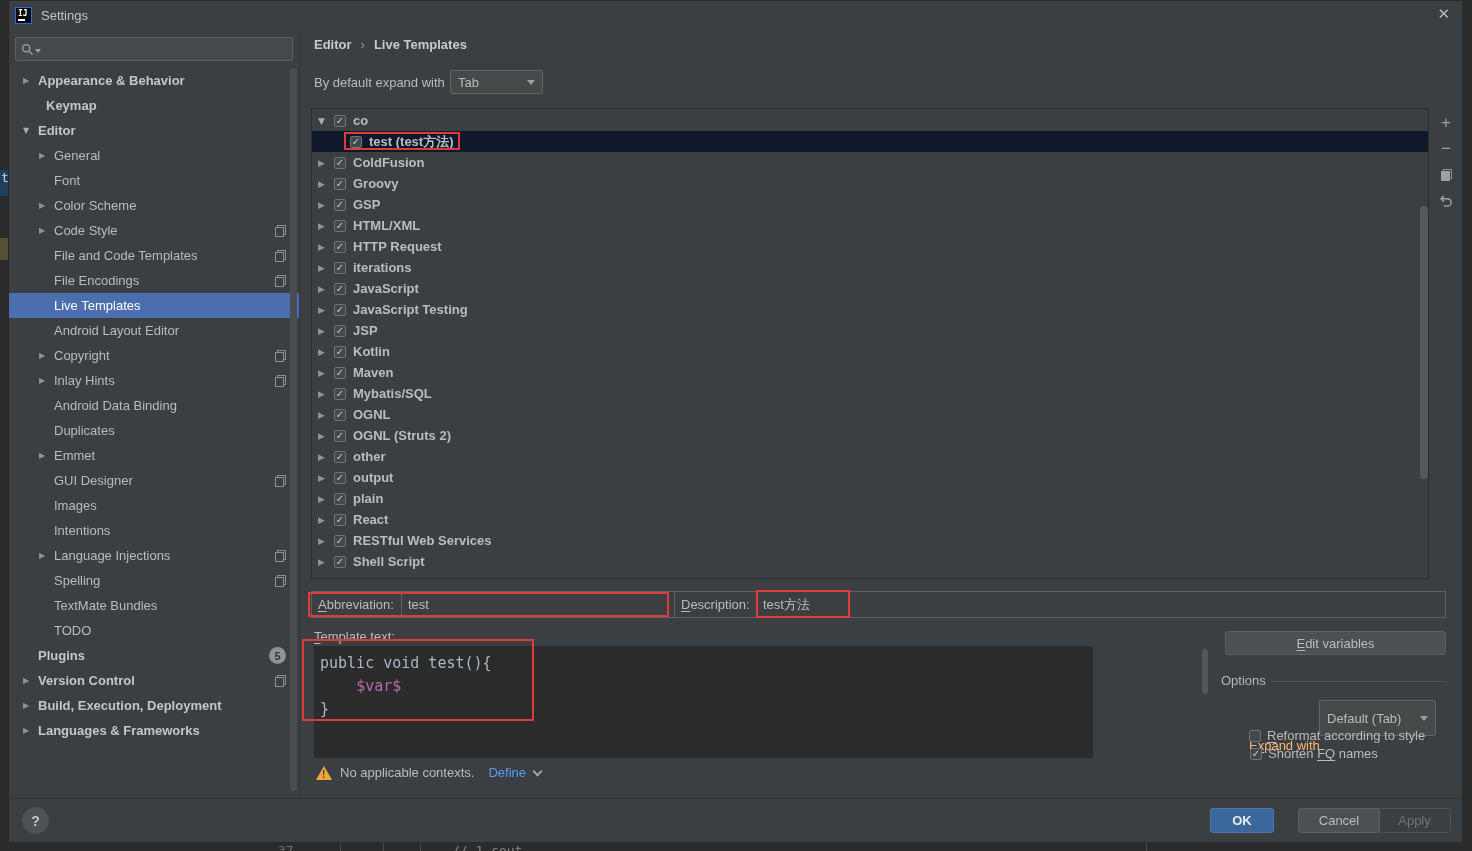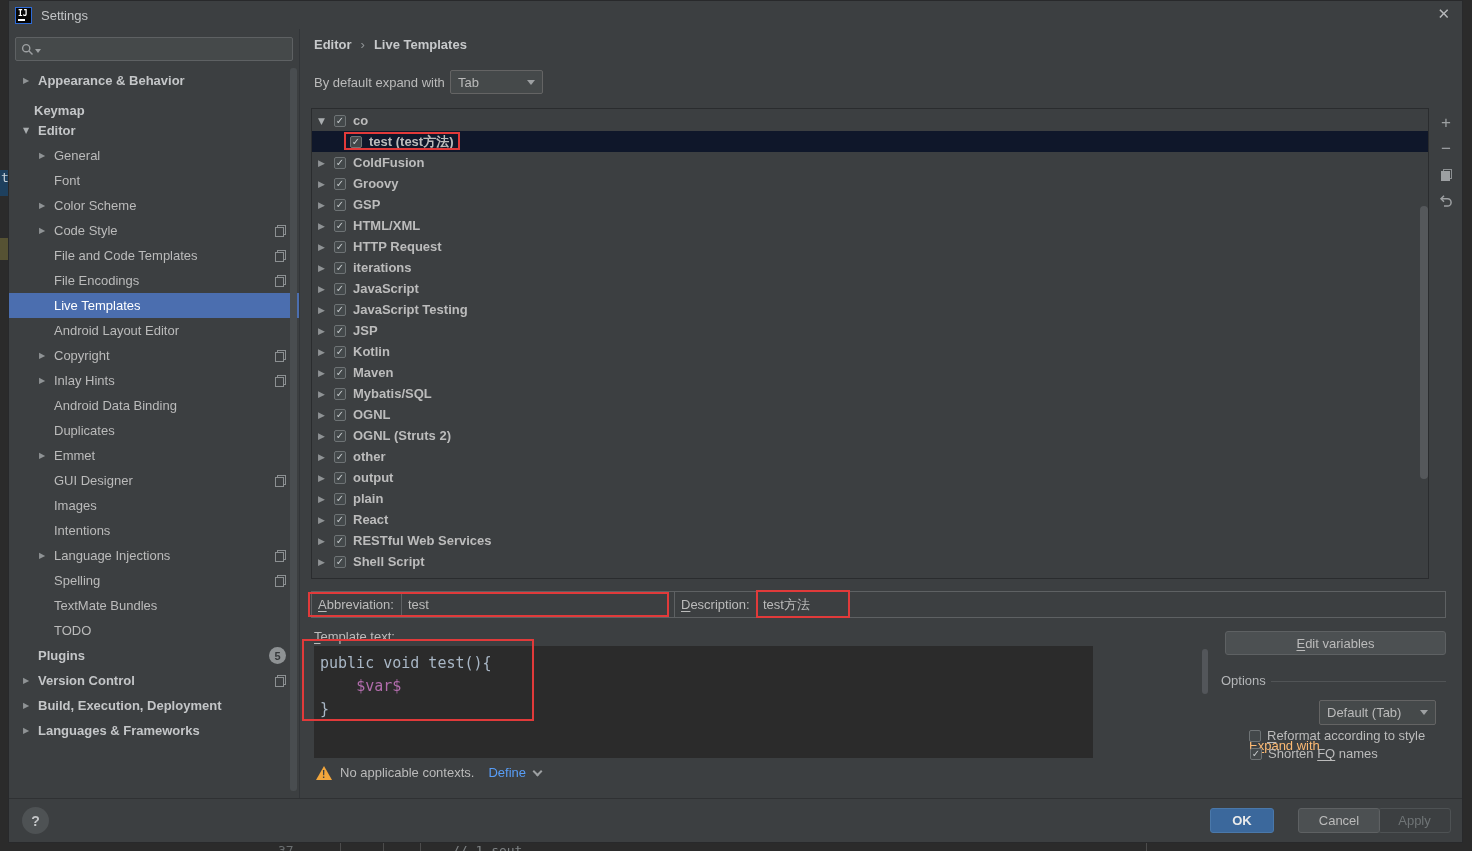--- a/index.html
+++ b/index.html
@@ -154,21 +154,21 @@
         <line x1="8" y1="8" x2="11.5" y2="11.5"></line>
     </svg>
     <span class="caret"></span>
     <input placeholder="" style="">
   </div>
   <div class="sidebar-tree" id="sidebar-tree">
       <div class="sb-row bold" style="padding-left: 14px;">
         <span class="tri">▶</span>
         <span class="sb-label">Appearance &amp; Behavior</span>
       </div>
-      <div class="sb-row bold" style="padding-left: 10px; align-items: flex-end;">
+      <div class="sb-row bold" style="padding-left: 22px;">
         <span class="tri"></span>
         <span class="sb-label">Keymap</span>
       </div>
       <div class="sb-row bold" style="padding-left: 14px;">
         <span class="tri down">▼</span>
         <span class="sb-label">Editor</span>
       </div>
       <div class="sb-row" style="padding-left: 30px;">
         <span class="tri">▶</span>
         <span class="sb-label">General</span>
@@ -450,21 +450,21 @@
   </div>
 
   <div class="tpl-label"><u>T</u>emplate text:</div>
   <div class="editor" id="tpl-editor"><div class="code-line"><span>public void test(){</span></div><div class="code-line"><span>    </span><span class="tpl-var">$var$</span></div><div class="code-line"><span>}</span></div></div>
   <div class="editor-scroll"></div>
 
   <div class="btn" style="left:1216px; top:630px; width:221px; height:24px;"><u>E</u>dit variables</div>
   <div class="opt-title">Options</div>
   <div class="opt-line"></div>
   <div class="opt-label">E<u>x</u>pand with</div>
-  <div class="combo" style="left:1310px; top:699px; width:117px; height:25px;gap:13px;">
+  <div class="combo" style="left:1310px; top:699px; width:117px; height:36px;gap:13px;">
     <span>Default (Tab)</span>
     <span class="down-tri"></span>
   </div>
   <div id="opt-checkboxes">
       <div class="opt-row" style="left: 1240px; top: 727px;">
         <span class="cb"></span>
         <span><u>R</u>eformat according to style</span>
       </div>
       <div class="opt-row" style="left: 1241px; top: 745px;">
         <span class="cb checked"></span>

